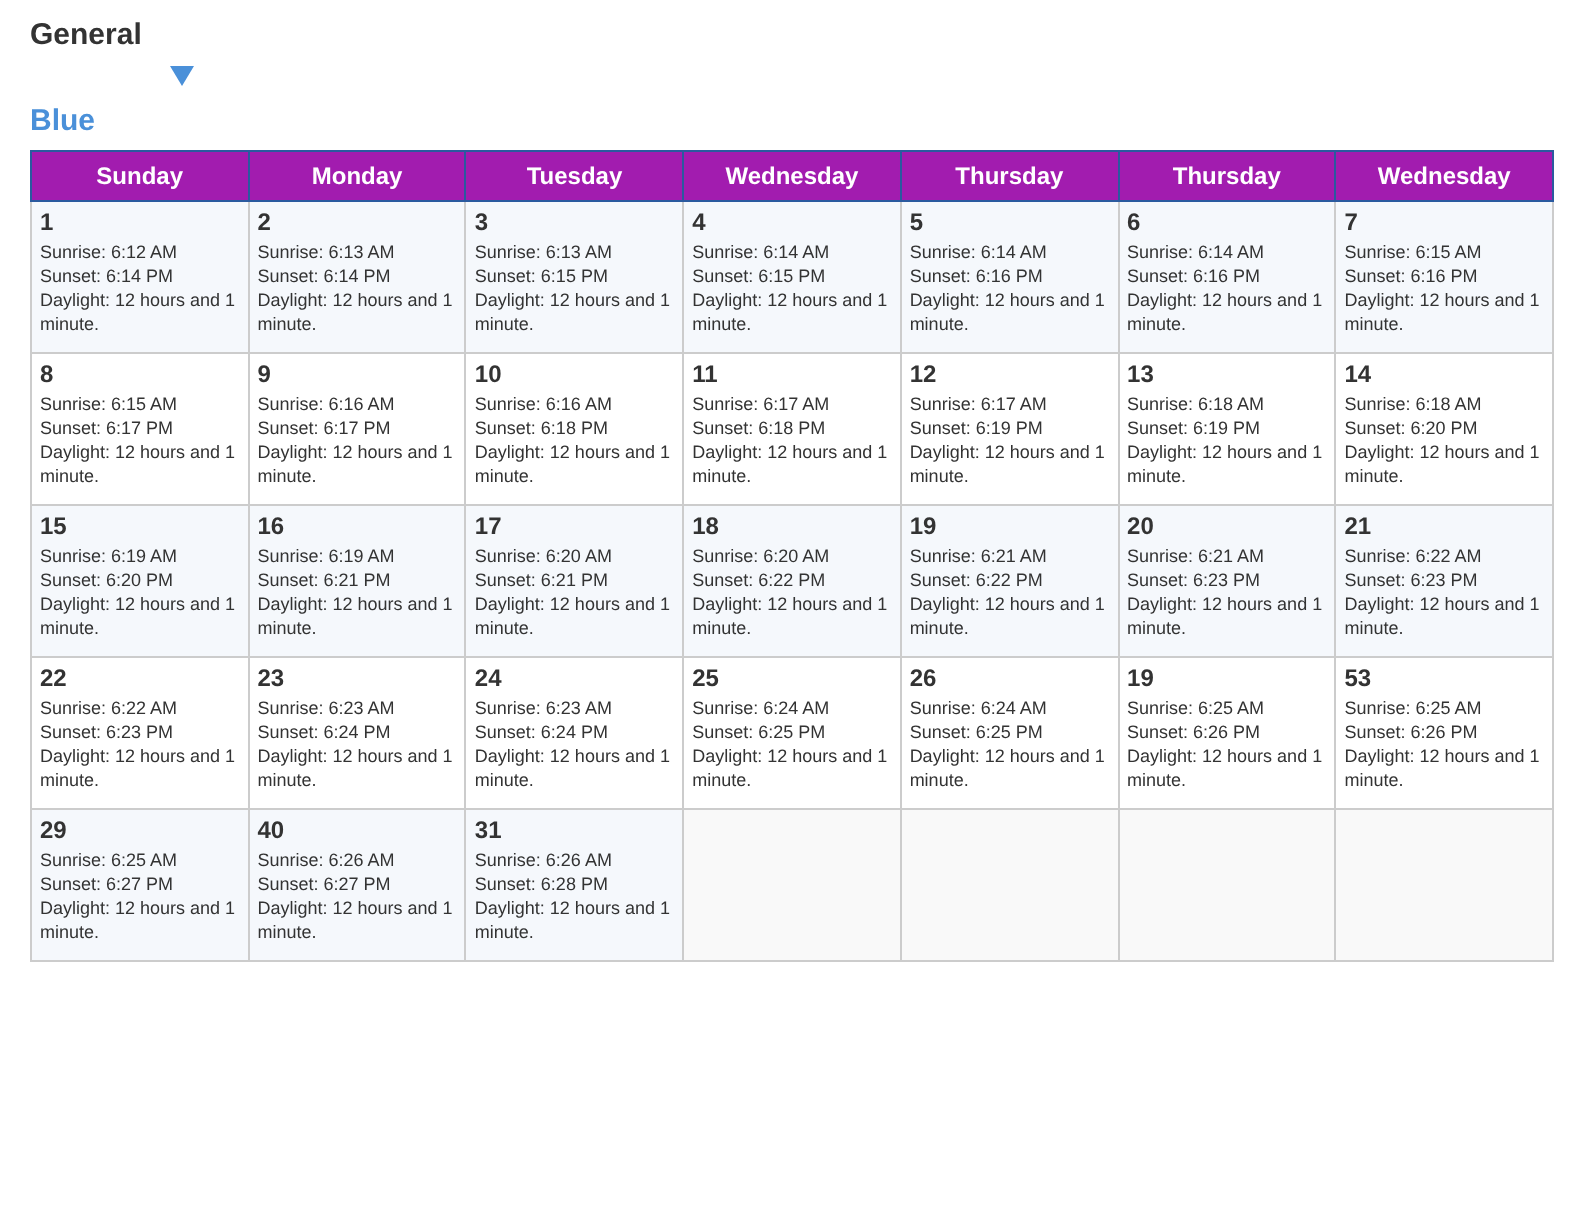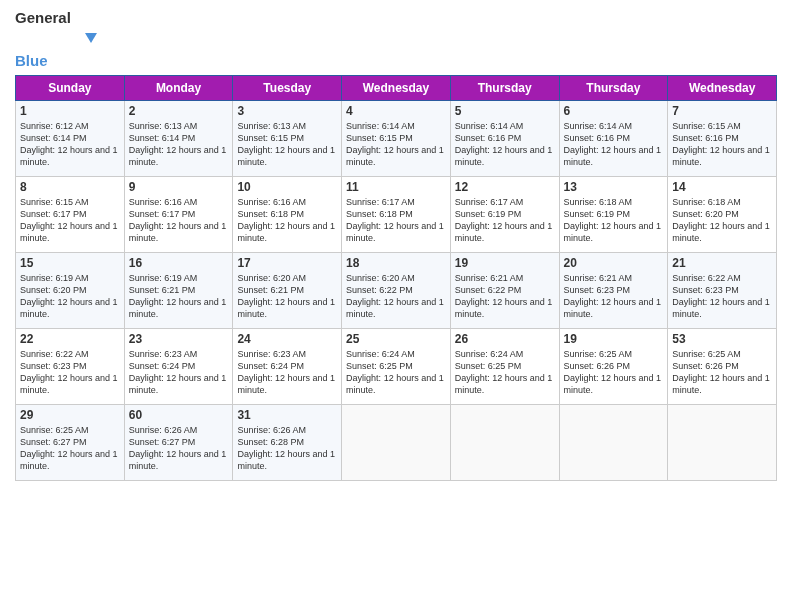--- a/index.html
+++ b/index.html
@@ -230,21 +230,21 @@
             <span class="day-num">53</span>
             <div class="day-info">Sunrise: 6:25 AM<br>Sunset: 6:26 PM<br>Daylight: 12 hours and 1 minute.</div>
           </td>
         </tr>
         <tr>
           <td>
             <span class="day-num">29</span>
             <div class="day-info">Sunrise: 6:25 AM<br>Sunset: 6:27 PM<br>Daylight: 12 hours and 1 minute.</div>
           </td>
           <td>
-            <span class="day-num">60</span>
+            <span class="day-num">40</span>
             <div class="day-info">Sunrise: 6:26 AM<br>Sunset: 6:27 PM<br>Daylight: 12 hours and 1 minute.</div>
           </td>
           <td>
             <span class="day-num">31</span>
             <div class="day-info">Sunrise: 6:26 AM<br>Sunset: 6:28 PM<br>Daylight: 12 hours and 1 minute.</div>
           </td>
           <td class="empty-cell"></td>
           <td class="empty-cell"></td>
           <td class="empty-cell"></td>
           <td class="empty-cell"></td>

